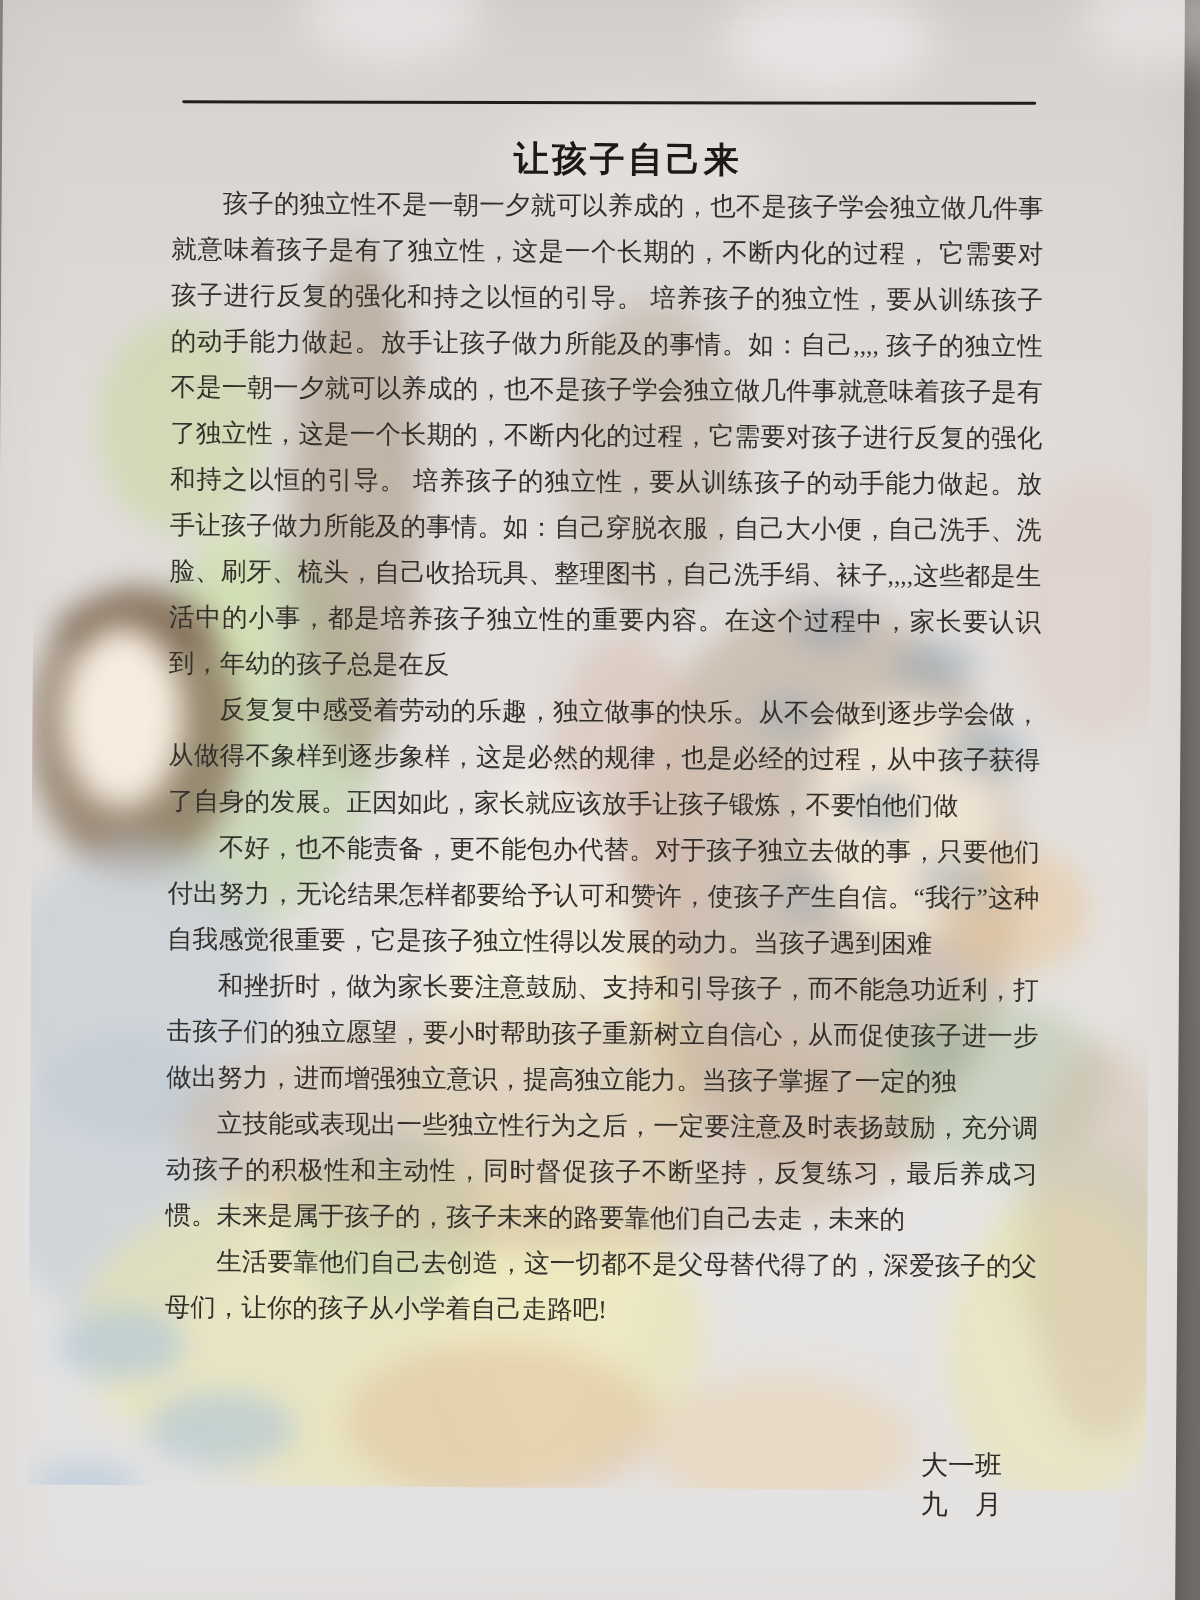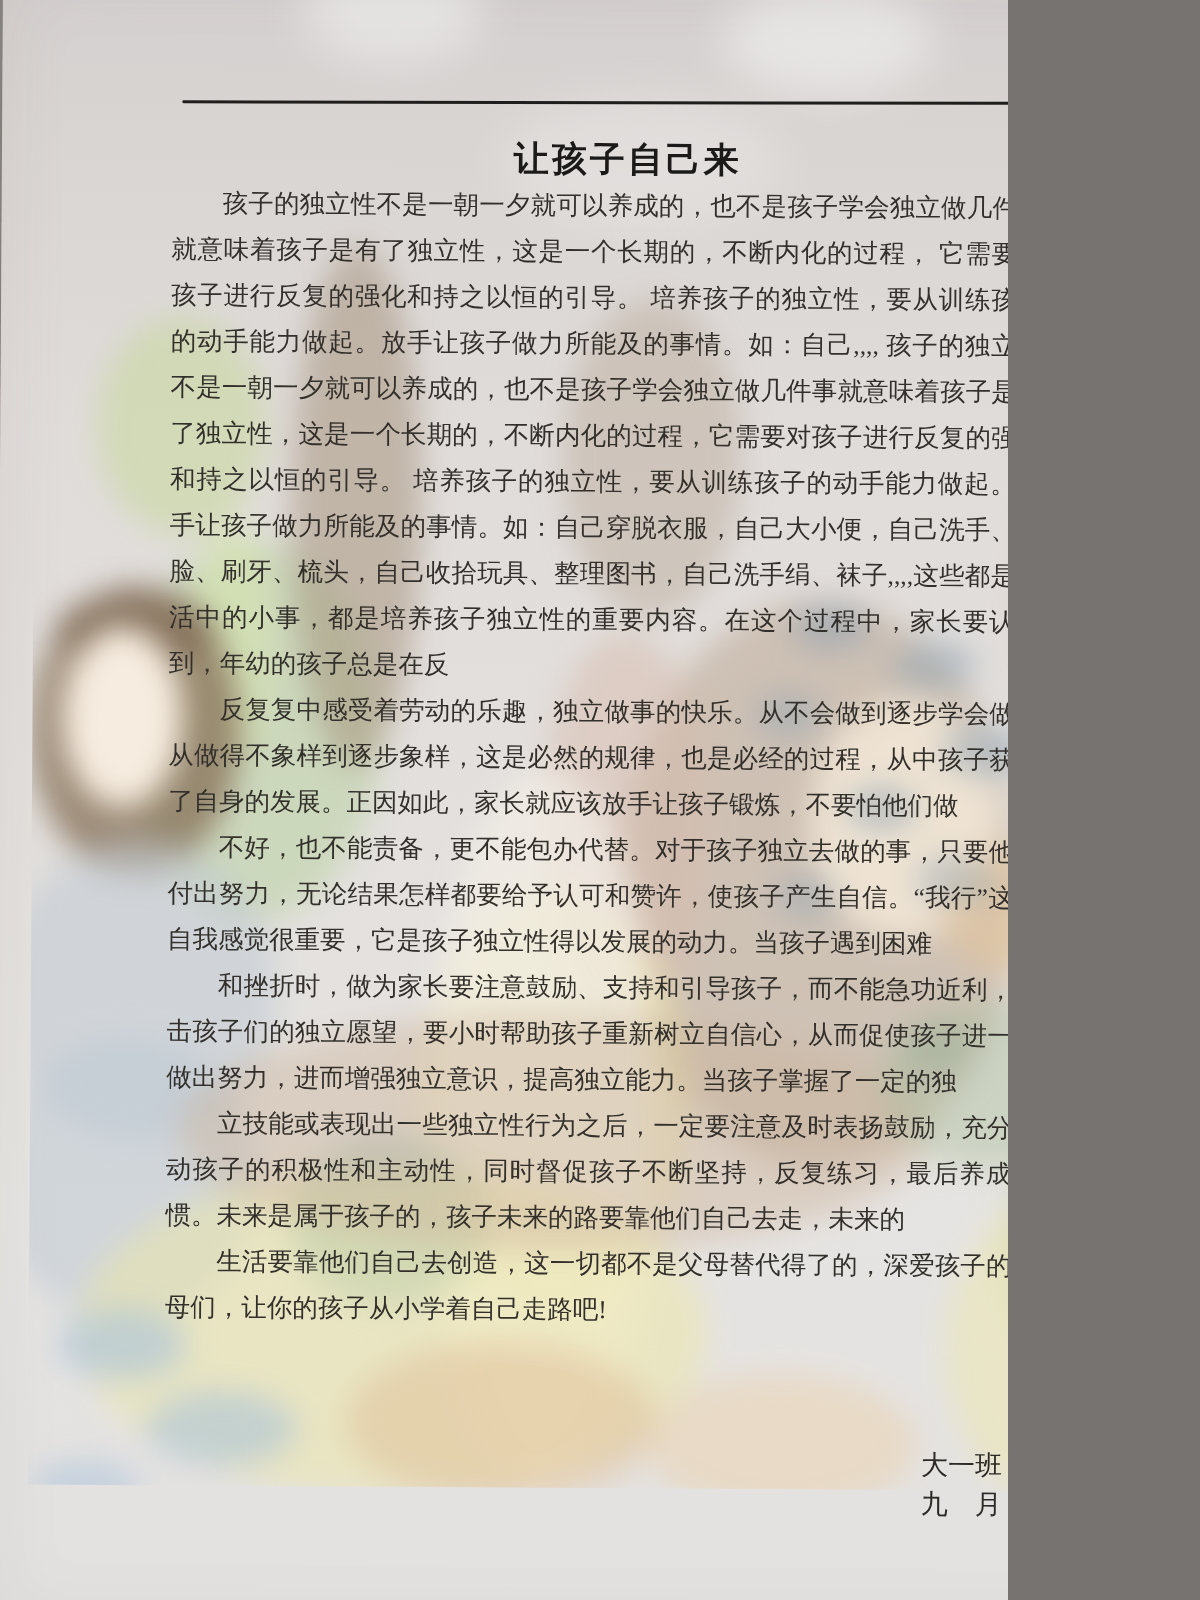--- a/index.html
+++ b/index.html
@@ -2,21 +2,21 @@
 <html><head>
 <meta charset="utf-8">
 <style>
   html,body{margin:0;padding:0;}
   body{
     width:1200px;height:1600px;overflow:hidden;
     font-family:"Liberation Serif", serif;
     background:#777370;
   }
   .photo{
-    position:relative;width:1008px;height:1600px;overflow:hidden;
+    position:relative;width:1200px;height:1600px;overflow:hidden;
     background:linear-gradient(105deg,#9a9692 0%,#8b8784 28%,#7e7a77 55%,#6f6b68 100%);
   }
   
   .paper{
     position:absolute;left:-2px;top:-24px;width:1182px;height:1652px;
     transform:rotate(.35deg);
     background:linear-gradient(180deg,#d3cfce 0%,#d9d5d3 10%,#e0dcda 28%,#e3e0dd 52%,#e6e4e2 75%,#e3e1e0 100%);
     box-shadow:0 0 22px rgba(0,0,0,.30), inset 0 0 70px rgba(125,115,105,.10);
   }
   

